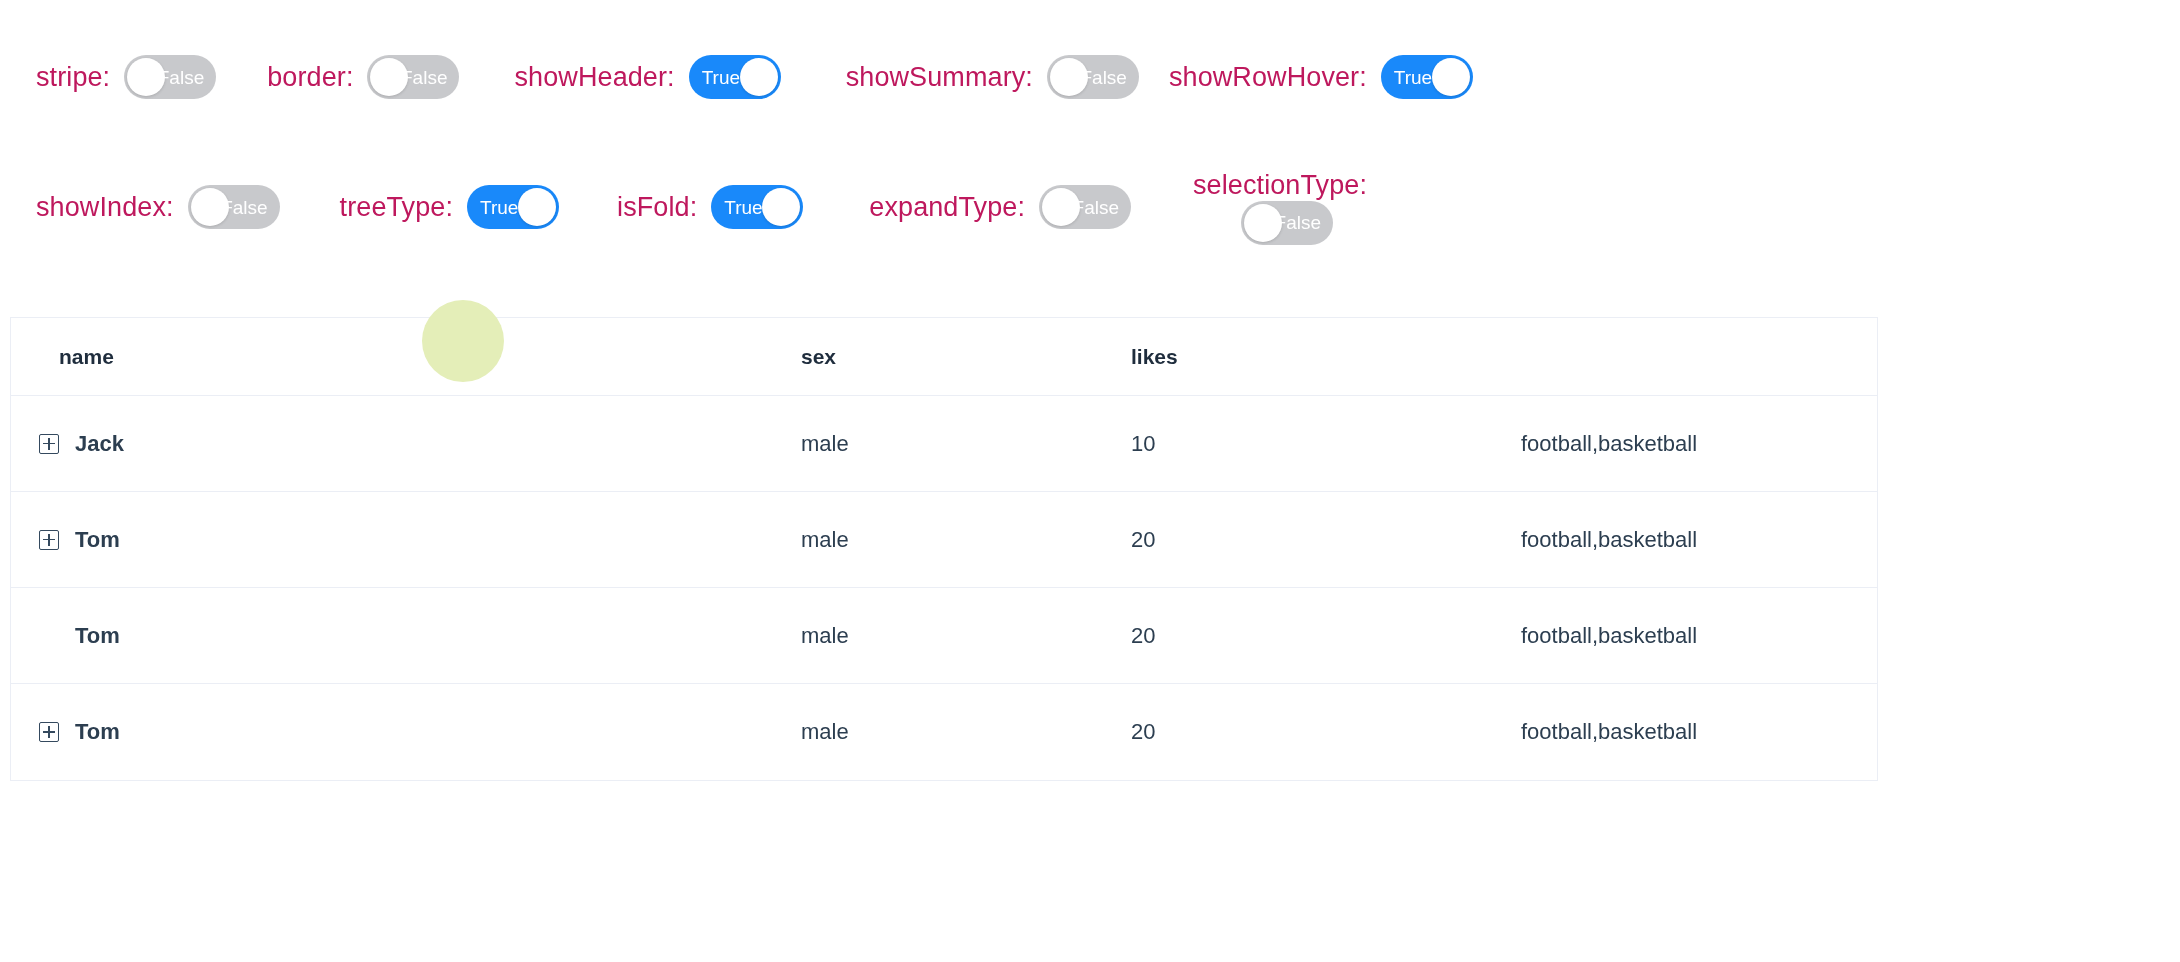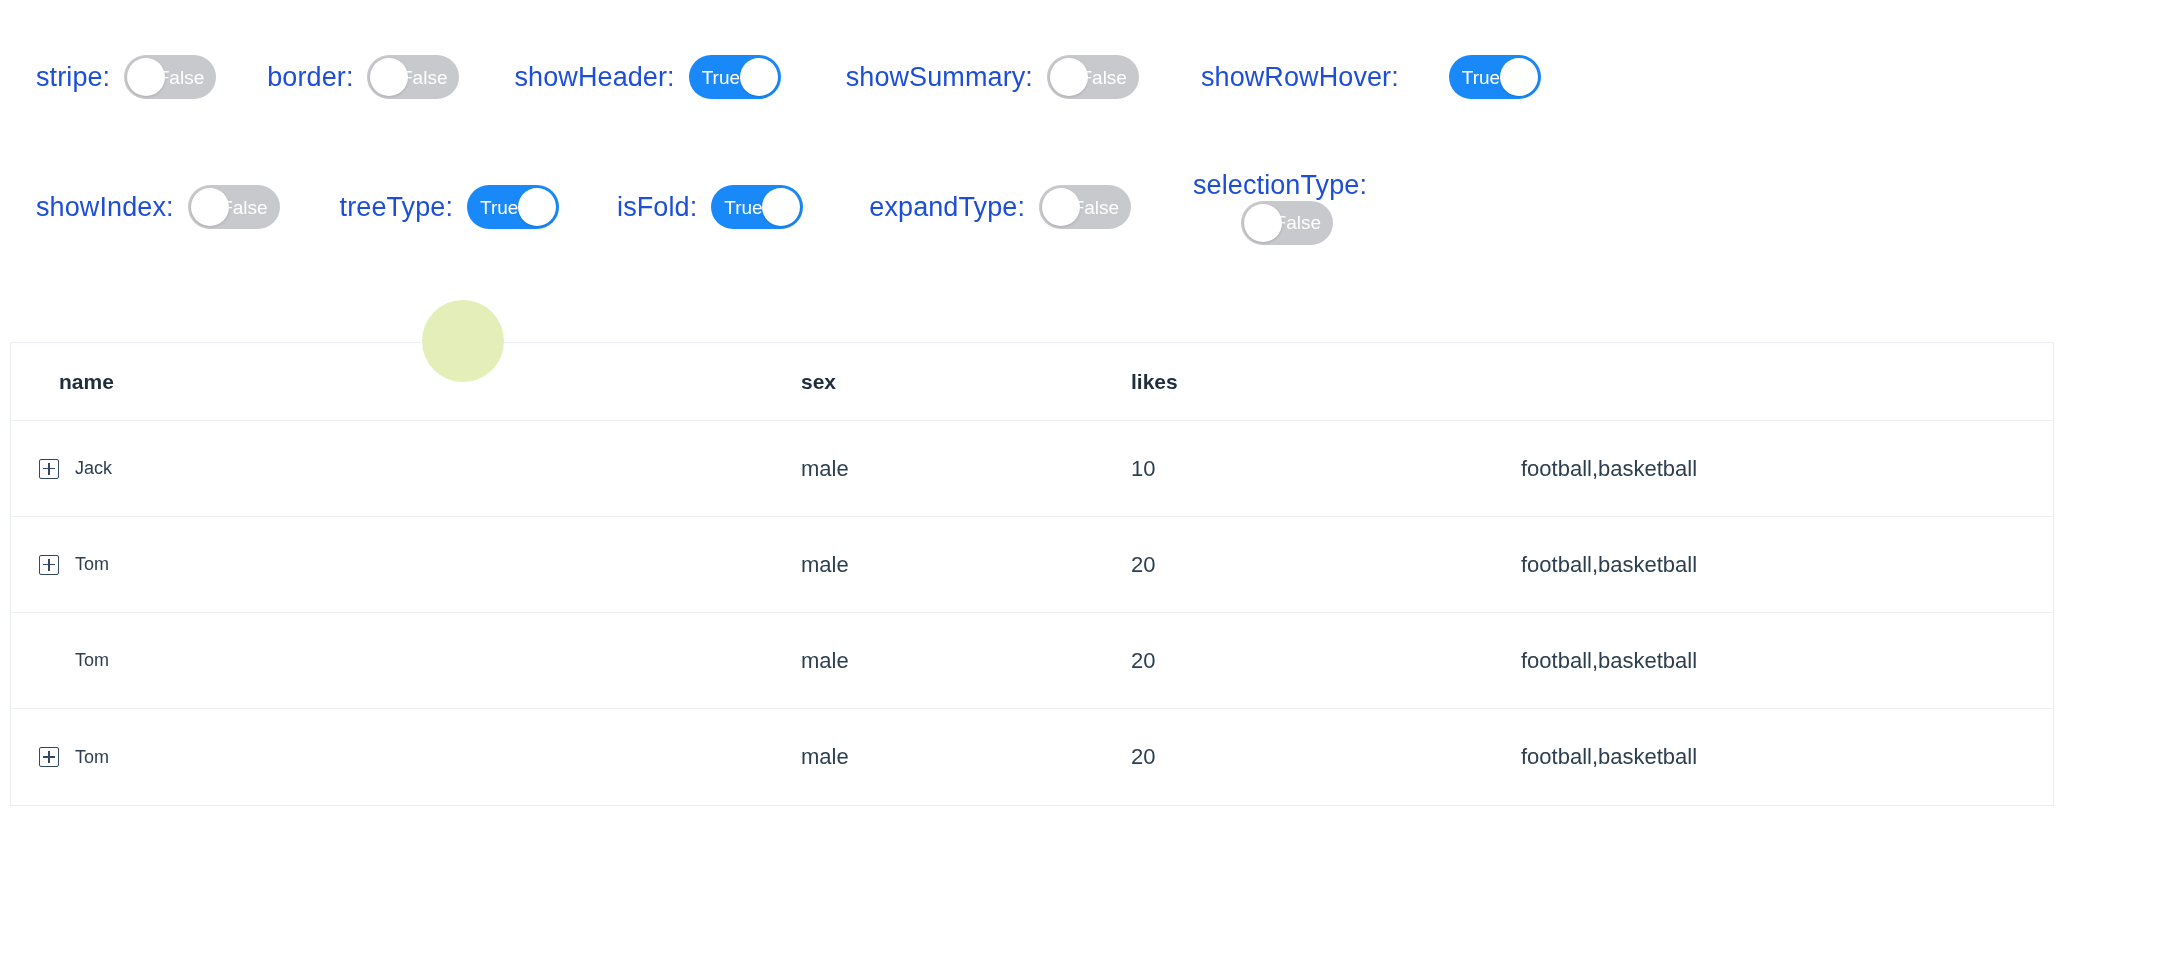--- a/index.html
+++ b/index.html
@@ -27,21 +27,21 @@
   }
   .switch-row.row-1 { margin-bottom: 72px; }
 
   .switch-group {
     display: flex;
     align-items: center;
     white-space: nowrap;
   }
   .switch-label {
     font-size: 27px;
-    color: #1d4ed8;
+    color: #be185d;
     font-weight: 400;
     letter-spacing: 0.1px;
     margin-right: 14px;
   }
 
   .switch {
     position: relative;
     width: 92px;
     height: 44px;
     border-radius: 22px;
@@ -74,22 +74,22 @@
     font-weight: 400;
     line-height: 1;
   }
   .switch.off .switch-text { right: 12px; }
   .switch.on  .switch-text { left: 13px; }
 
   
   .table-wrap {
     position: absolute;
     left: 10px;
-    top: 342px;
-    width: 2044px;
+    top: 317px;
+    width: 1868px;
     border: 1px solid #ebeef5;
     border-left: 1px solid #ebeef5;
     border-right: 1px solid #ebeef5;
     box-sizing: border-box;
     background: #ffffff;
   }
   .t-row {
     display: flex;
     align-items: center;
     box-sizing: border-box;
@@ -150,23 +150,23 @@
   }
   .expand-icon::after {
     top: 3px; bottom: 3px; left: 50%; width: 1.6px; margin-left: -0.8px;
   }
   .expand-spacer {
     width: 20px;
     flex: none;
     margin-right: 16px;
   }
   .cell-name-text {
-    font-size: 18px;
+    font-size: 22px;
     color: #2c3e50;
-    font-weight: 400;
+    font-weight: 700;
   }
 
   
   .cursor-blob {
     position: absolute;
     left: 422px;
     top: 300px;
     width: 82px;
     height: 82px;
     border-radius: 50%;
@@ -202,21 +202,21 @@
         <span class="switch-text">True</span>
       </span>
     </div>
     <div class="switch-group" style="margin-left:65px;">
       <span class="switch-label">showSummary:</span>
       <span class="switch off">
         <span class="knob"></span>
         <span class="switch-text">False</span>
       </span>
     </div>
-    <div class="switch-group" style="margin-left:62px;gap:36px;">
+    <div class="switch-group" style="margin-left:30px;">
       <span class="switch-label">showRowHover:</span>
       <span class="switch on">
         <span class="knob"></span>
         <span class="switch-text">True</span>
       </span>
     </div>
   </div>
 
   <div class="switch-row row-2">
     <div class="switch-group" style="margin-left:36px;">

